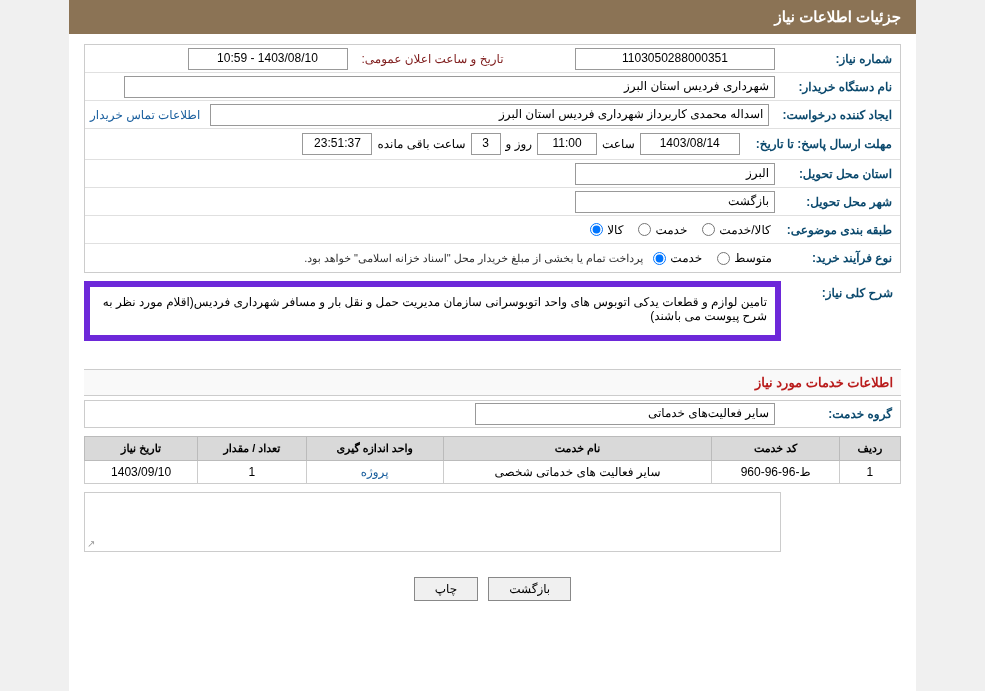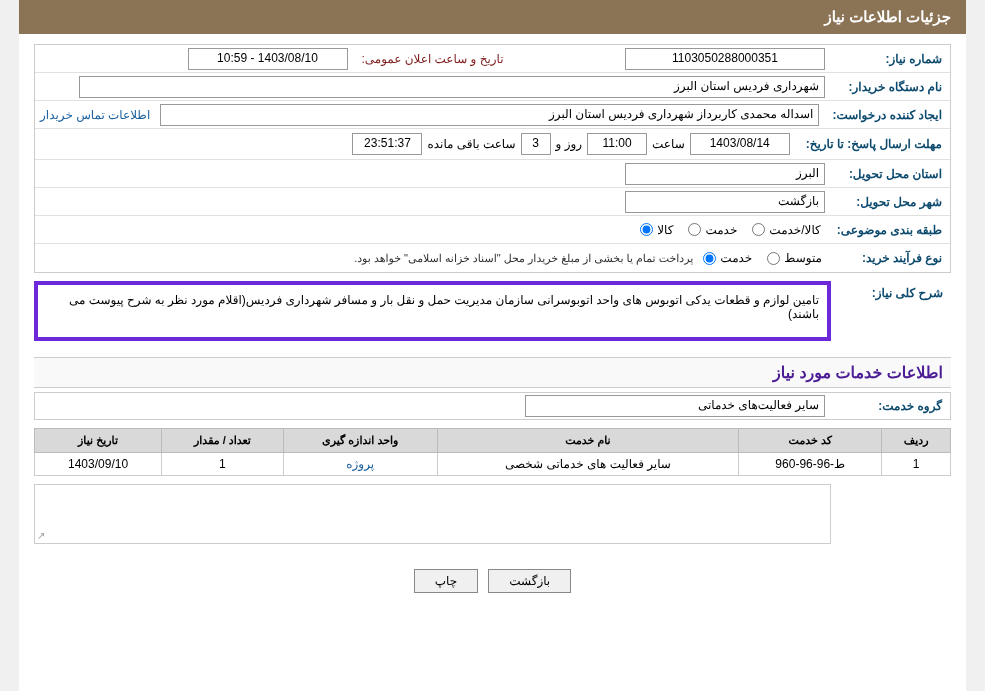--- a/index.html
+++ b/index.html
@@ -3,21 +3,21 @@
   <meta charset="utf-8">
   <style>
     * { box-sizing: border-box; margin: 0; padding: 0; }
     body {
       font-family: Tahoma, Arial, sans-serif;
       font-size: 12px;
       background: #f0f0f0;
       direction: rtl;
     }
     .page-container {
-      width: 947px;
+      width: 847px;
       min-height: 691px;
       background: #fff;
       margin: 0 auto;
     }
     .header-bar {
       background: #8B7355;
       color: #fff;
       text-align: right;
       padding: 8px 15px;
       font-size: 15px;
@@ -59,25 +59,25 @@
       height: 22px;
       display: inline-block;
     }
     .link-text {
       color: #1a5f9e;
       cursor: pointer;
       text-decoration: none;
     }
     .section-title {
       background: #fff;
-      color: #4c1d95;
+      color: #b91c1c;
       font-weight: bold;
-      font-size: 16px;
+      font-size: 13px;
       padding: 5px 8px;
-      margin-top: 8px;
+      margin-top: 20px;
       margin-bottom: 4px;
     }
     .radio-group {
       display: flex;
       gap: 15px;
       align-items: center;
       padding: 4px 8px;
     }
     .radio-item {
       display: flex;
@@ -85,21 +85,21 @@
       gap: 4px;
     }
     .date-time-row {
       display: flex;
       align-items: center;
       gap: 5px;
       padding: 4px 8px;
       flex: 1;
     }
     .description-box {
-      border: 4px solid #6d28d9;
+      border: 6px solid #6d28d9;
       padding: 8px;
       background: #fff;
       min-height: 60px;
       text-align: right;
       margin-bottom: 8px;
     }
     .table-section {
       margin-bottom: 8px;
     }
     .data-table {

